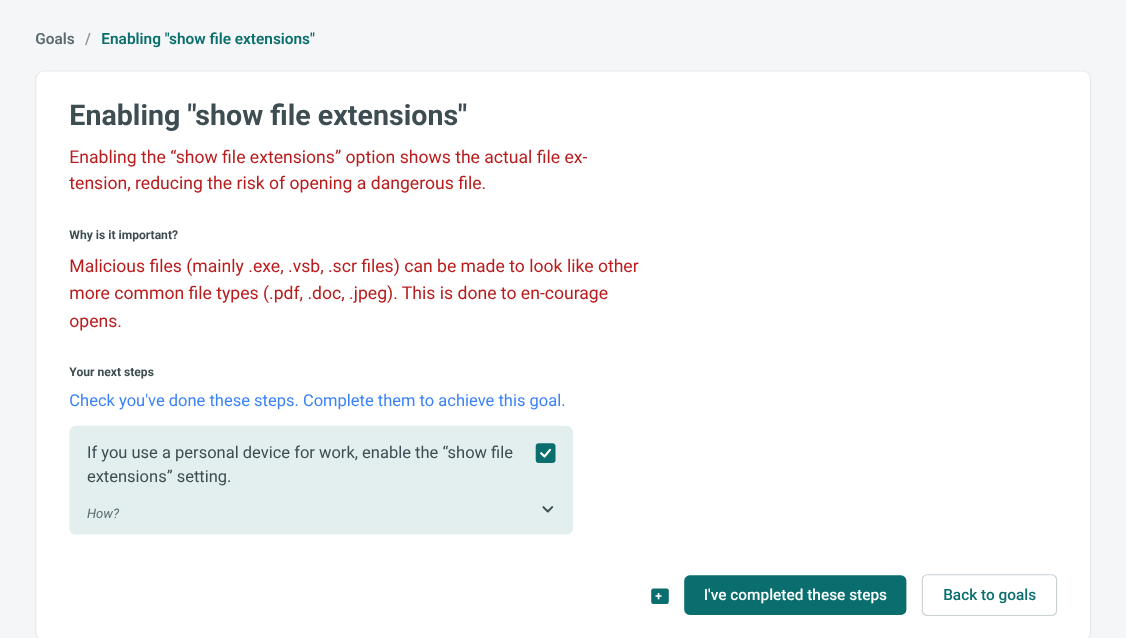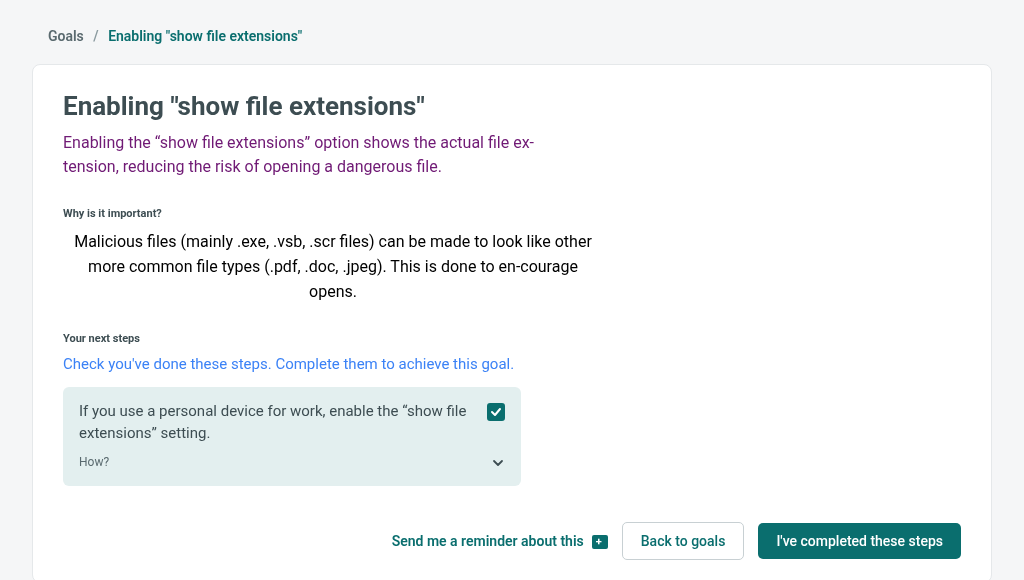--- a/index.html
+++ b/index.html
@@ -16,21 +16,20 @@
 }
 .breadcrumb {
   font-size: 14px;
   font-weight: 600;
   margin-bottom: 20px;
   color: #5a6a6f;
 }
 .breadcrumb a {
   color: #5a6a6f;
   text-decoration: none;
-  margin-left: 16px;
 }
 .breadcrumb .sep {
   margin: 0 6px;
   color: #8a9a9f;
 }
 .breadcrumb .current {
   color: #0a6e6e;
 }
 .card {
   background: #fff;
@@ -49,21 +48,21 @@
 }
 h1 {
   font-size: 26px;
   font-weight: 700;
   color: #3d4d52;
   margin-bottom: 10px;
 }
 .description {
   font-size: 16px;
   line-height: 1.5;
-  color: #701a75;
+  color: #b91c1c;
   max-width: 520px;
 }
 .gauge-wrap {
   position: relative;
   width: 100px;
   height: 100px;
   flex-shrink: 0;
 }
 .gauge-wrap svg {
   transform: rotate(-210deg);
@@ -81,23 +80,22 @@
 h3 {
   font-size: 11px;
   font-weight: 700;
   color: #3d4d52;
   margin-top: 28px;
   margin-bottom: 10px;
 }
 .body-text {
   font-size: 16px;
   line-height: 1.55;
-  color: #000000;
+  color: #b91c1c;
   max-width: 540px;
-  text-align: center;
 }
 .steps-intro {
   font-size: 15px;
   color: #3b82f6;
   margin-bottom: 14px;
 }
 .step-card {
   background: #e3efef;
   border-radius: 6px;
   padding: 14px 16px 12px 16px;
@@ -126,23 +124,24 @@
   align-items: center;
   justify-content: center;
   flex-shrink: 0;
   margin-top: 2px;
   cursor: pointer;
 }
 .checkbox svg { display: block; }
 .how-row {
   display: flex;
   justify-content: space-between;
-  align-items: flex-start;
+  align-items: flex-end;
   margin-top: 10px;
   cursor: pointer;
+  font-style: italic;
 }
 .how-label {
   font-size: 12px;
   color: #5a6a6f;
 }
 .chevron {
   color: #3d4d52;
 }
 .footer {
   display: flex;
@@ -243,21 +242,20 @@
         <span class="chevron">
           <svg width="14" height="14" viewBox="0 0 14 14">
               <path d="M3 5 L7 9 L11 5" stroke="#3d4d52" stroke-width="1.8" fill="none" stroke-linecap="round" stroke-linejoin="round"></path>
             </svg>
         </span>
       </div>
     </div>
 
     <div class="footer">
       <a class="reminder-link">
-        <span>Send me a reminder about this</span>
         <span class="cal-icon"></span>
       </a>
+      <button class="btn btn-primary">I've completed these steps</button>
       <button class="btn btn-outline">Back to goals</button>
-      <button class="btn btn-primary">I've completed these steps</button>
     </div>
 
   </div>
 </div>
 
 </body></html>

